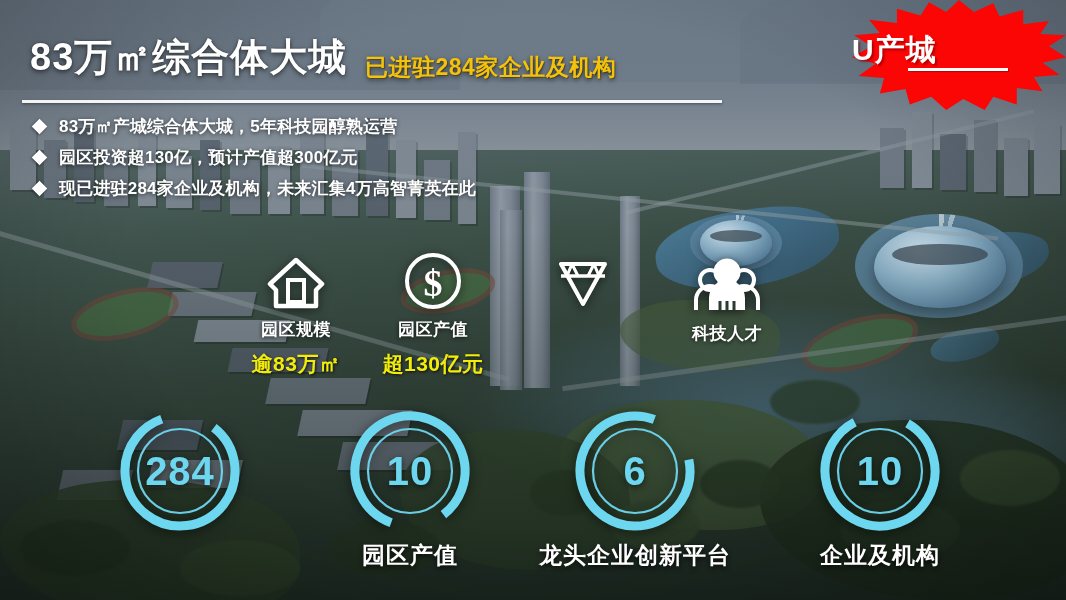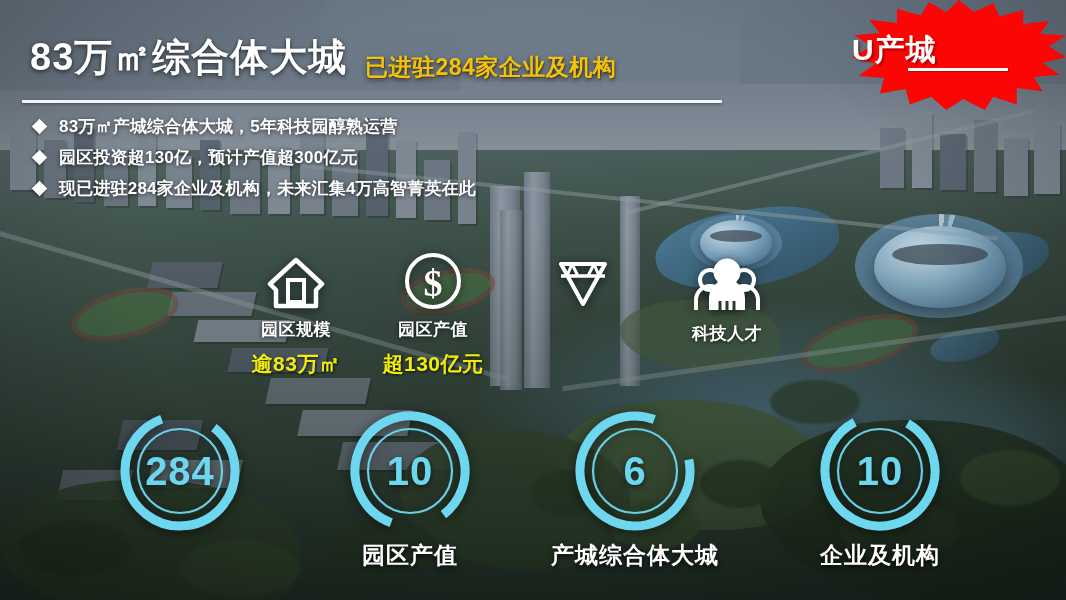--- a/index.html
+++ b/index.html
@@ -362,21 +362,21 @@
     </div>
 
     <div class="cstat" style="left:520px;top:0;">
       <div class="ring-wrap">
         <svg width="130" height="130" viewBox="0 0 130 130">
           <circle cx="65" cy="65" r="55" fill="none" stroke="#6ed7f0" stroke-width="9" stroke-dasharray="290 56" stroke-linecap="butt" transform="rotate(-12 65 65)"></circle>
           <circle cx="65" cy="65" r="42" fill="none" stroke="#6ed7f0" stroke-width="2.2" opacity=".95"></circle>
         </svg>
         <div class="num">6</div>
       </div>
-      <div class="clabel">产城综合体大城</div>
+      <div class="clabel">龙头企业创新平台</div>
     </div>
 
     <div class="cstat" style="left:765px;top:0;">
       <div class="ring-wrap">
         <svg width="130" height="130" viewBox="0 0 130 130">
           <circle cx="65" cy="65" r="55" fill="none" stroke="#6ed7f0" stroke-width="9" stroke-dasharray="290 56" stroke-linecap="butt" transform="rotate(-60 65 65)"></circle>
           <circle cx="65" cy="65" r="42" fill="none" stroke="#6ed7f0" stroke-width="2.2" opacity=".95"></circle>
         </svg>
         <div class="num">10</div>
       </div>

